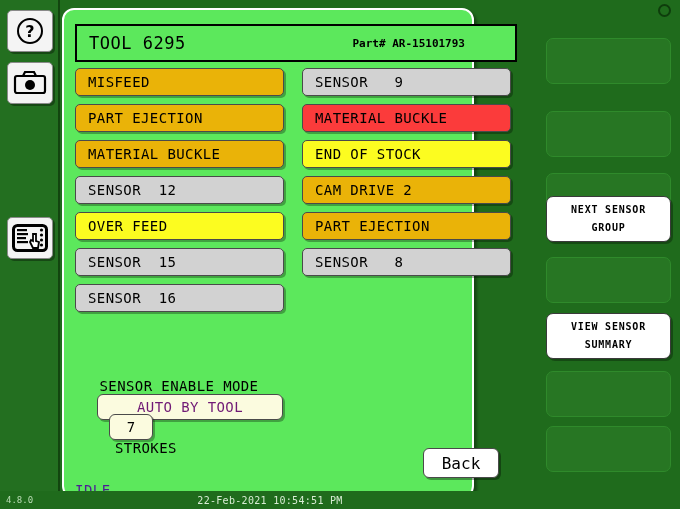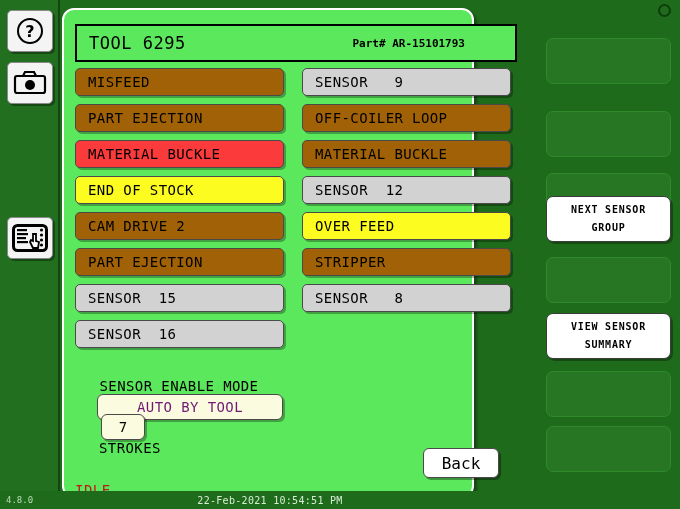--- a/index.html
+++ b/index.html
@@ -101,21 +101,21 @@
     box-sizing: border-box;
     display: flex;
     align-items: center;
     font-size: 14px;
     color: #000;
     padding-left: 12px;
     white-space: pre;
     box-shadow: 2px 2px 0 rgba(0,0,0,0.30);
     letter-spacing: 0.4px;
   }
-  .st-green  { background: #a16207; }
+  .st-green  { background: #eab308; }
   .st-red    { background: #fb3b3b; }
   .st-yellow { background: #fcfc20; }
   .st-grey   { background: #d2d2d2; }
 
   
   #controls { position: absolute; left: 0; top: 360px; width: 468px; height: 130px; }
   .ctrl-row { position: absolute; display: flex; align-items: center; flex-direction: column; }
   #row-mode    { left: 11px; top: 8px; }
   #row-counter { left: 11px; top: 44px; }
   .ctrl-label {
@@ -141,41 +141,41 @@
     width: 44px; height: 26px;
     background: #fbfbdf;
     border: 1px solid #4a4a4a;
     border-radius: 6px;
     box-shadow: 2px 2px 0 rgba(0,0,0,0.30);
     display: flex; align-items: center; justify-content: center;
     font-size: 14px; color: #000;
     box-sizing: border-box;
   }
   #counter-units {
-    margin-left: 24px;
+    margin-left: 40px;
     font-size: 14px; color: #000; white-space: pre;
     letter-spacing: 0.4px;
   }
   #back-button {
     position: absolute;
     left: 359px; top: 78px;
     width: 76px; height: 30px;
     background: #ffffff;
     border: 1px solid #4a4a4a;
     border-radius: 6px;
     box-shadow: 2px 2px 0 rgba(0,0,0,0.35);
     display: flex; align-items: center; justify-content: center;
     font-size: 16px; color: #000;
     box-sizing: border-box;
   }
   #machine-status {
     position: absolute;
     left: 11px; top: 472px;
     font-size: 14px;
-    color: #b91c1c;
+    color: #4c1d95;
     text-decoration: underline;
     letter-spacing: 0.5px;
   }
 
   
   #right-rail {
     position: absolute;
     left: 540px; top: 0;
     width: 140px; height: 509px;
     background: #1f6b1c;
@@ -286,29 +286,27 @@
 
   <div id="tool-header">
     <span id="tool-title">TOOL 6295</span>
     <span id="part-number">Part# AR-15101793</span>
   </div>
 
   <div id="sensor-grid">
     <div class="sensor-btn st-green">MISFEED</div>
     <div class="sensor-btn st-grey">SENSOR   9</div>
     <div class="sensor-btn st-green">PART EJECTION</div>
-    <div class="sensor-btn st-green">OFF-COILER LOOP</div>
     <div class="sensor-btn st-red">MATERIAL BUCKLE</div>
     <div class="sensor-btn st-green">MATERIAL BUCKLE</div>
     <div class="sensor-btn st-yellow">END OF STOCK</div>
     <div class="sensor-btn st-grey">SENSOR  12</div>
     <div class="sensor-btn st-green">CAM DRIVE 2</div>
     <div class="sensor-btn st-yellow">OVER FEED</div>
     <div class="sensor-btn st-green">PART EJECTION</div>
-    <div class="sensor-btn st-green">STRIPPER</div>
     <div class="sensor-btn st-grey">SENSOR  15</div>
     <div class="sensor-btn st-grey">SENSOR   8</div>
     <div class="sensor-btn st-grey">SENSOR  16</div>
   </div>
 
   <div id="controls">
 
     <div class="ctrl-row" id="row-mode">
       <span class="ctrl-label">SENSOR ENABLE MODE</span>
       <div id="mode-value">AUTO BY TOOL</div>

